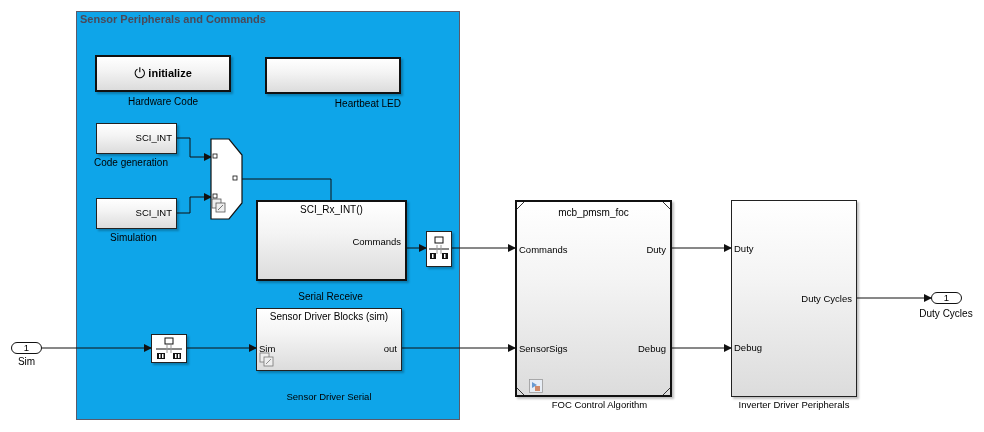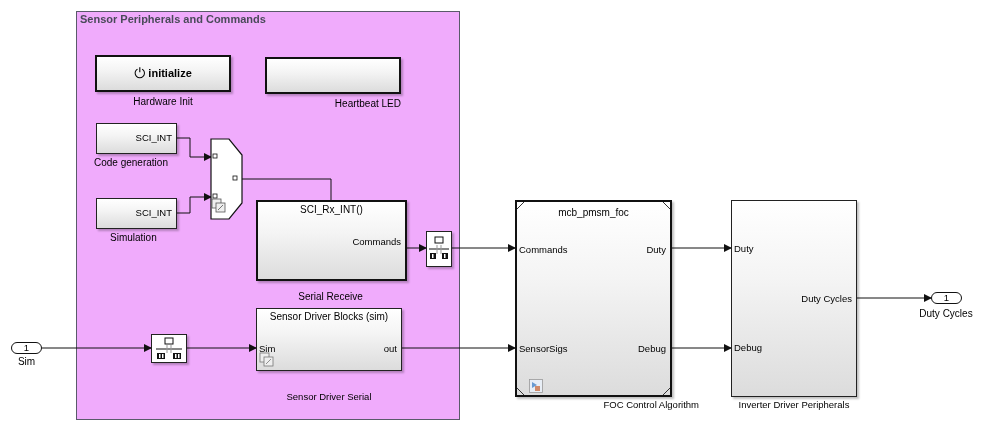--- a/index.html
+++ b/index.html
@@ -1,17 +1,17 @@
 <!DOCTYPE html>
 <html><head>
 <meta charset="utf-8">
 <style>
   html, body { margin:0; padding:0; background:#ffffff; }
   body { width:984px; height:432px; position:relative; overflow:hidden; font-family:"Liberation Sans", sans-serif; font-size:10px; color:#000; }
-  .area { position:absolute; left:76px; top:11px; width:384px; height:409px; background:#f0abfc; border:1px solid #5a5a6a; box-sizing:border-box; }
+  .area { position:absolute; left:76px; top:11px; width:384px; height:409px; background:#0ea5e9; border:1px solid #5a5a6a; box-sizing:border-box; }
   .area-title { position:absolute; left:3px; top:1px; font-weight:bold; font-size:11px; color:#4a4a5a; }
   .blk { position:absolute; box-sizing:border-box; border:2px solid #111; background:linear-gradient(#ffffff 0%, #f4f4f4 40%, #dcdcdc 100%); box-shadow:2px 2px 2px rgba(0,0,0,0.25); }
   .blk.thin { border:1px solid #222; }
   .lbl { position:absolute; font-size:10px; white-space:nowrap; text-align:center; }
   .port { position:absolute; font-size:9.5px; white-space:nowrap; }
   svg.wires { position:absolute; left:0; top:0; }
   .io { position:absolute; height:12px; border:1px solid #111; border-radius:7px; background:#fff; box-sizing:border-box; text-align:center; font-size:9.5px; line-height:10px; }
 </style>
 </head>
 <body>
@@ -40,21 +40,21 @@
     <path d="M857,298 H931" marker-end="url(#arr)"></path>
   </g>
 </svg>
 
 <div class="blk" style="left:95px;top:55px;width:136px;height:37px;">
   <div style="position:absolute;left:0;right:0;top:8px;text-align:center;font-weight:bold;font-size:11px;">
     <span style="font-size:14px;font-weight:normal;vertical-align:-1px;">⏻</span>
     <span>initialize</span>
   </div>
 </div>
-<div class="lbl" style="left:95px;width:136px;top:96px;">Hardware Init</div>
+<div class="lbl" style="left:95px;width:136px;top:96px;">Hardware Code</div>
 
 <div class="blk" style="left:265px;top:57px;width:136px;height:37px;"></div>
 <div class="lbl" style="left:265px;width:136px;top:98px;text-align:right;">Heartbeat LED</div>
 
 <div class="blk thin" style="left:96px;top:123px;width:81px;height:31px;">
   <span class="port" style="right:4px;top:8px;">SCI_INT</span>
 </div>
 <div class="lbl" style="left:94px;top:157px;text-align:left;">Code generation</div>
 
 <div class="blk thin" style="left:96px;top:198px;width:81px;height:31px;">
@@ -128,21 +128,21 @@
   <span class="port" style="left:2px;top:42px;">Commands</span>
   <span class="port" style="left:2px;top:141px;">SensorSigs</span>
   <span class="port" style="right:4px;top:42px;">Duty</span>
   <span class="port" style="right:4px;top:141px;">Debug</span>
   <svg width="14" height="14" style="position:absolute;left:12px;bottom:2px;">
     <rect x="0.5" y="0.5" width="13" height="13" fill="#e8eef6" stroke="#999" stroke-width="0.8"></rect>
     <path d="M3,3 L8,6 L3,9 Z" fill="#6a9ad0"></path>
     <rect x="6" y="7" width="5" height="5" fill="#d08a6a"></rect>
   </svg>
 </div>
-<div class="lbl" style="left:542px;width:157px;top:399px;font-size:9.5px;text-align:right;">FOC Control Algorithm</div>
+<div class="lbl" style="left:521px;width:157px;top:399px;font-size:9.5px;">FOC Control Algorithm</div>
 
 <div class="blk thin" style="left:731px;top:200px;width:126px;height:197px;">
   <span class="port" style="left:2px;top:42px;">Duty</span>
   <span class="port" style="left:2px;top:141px;">Debug</span>
   <span class="port" style="right:4px;top:92px;">Duty Cycles</span>
 </div>
 <div class="lbl" style="left:721px;width:146px;top:399px;font-size:9.5px;">Inverter Driver Peripherals</div>
 
 <div class="io" style="left:11px;top:342px;width:31px;">
   <span>1</span>

